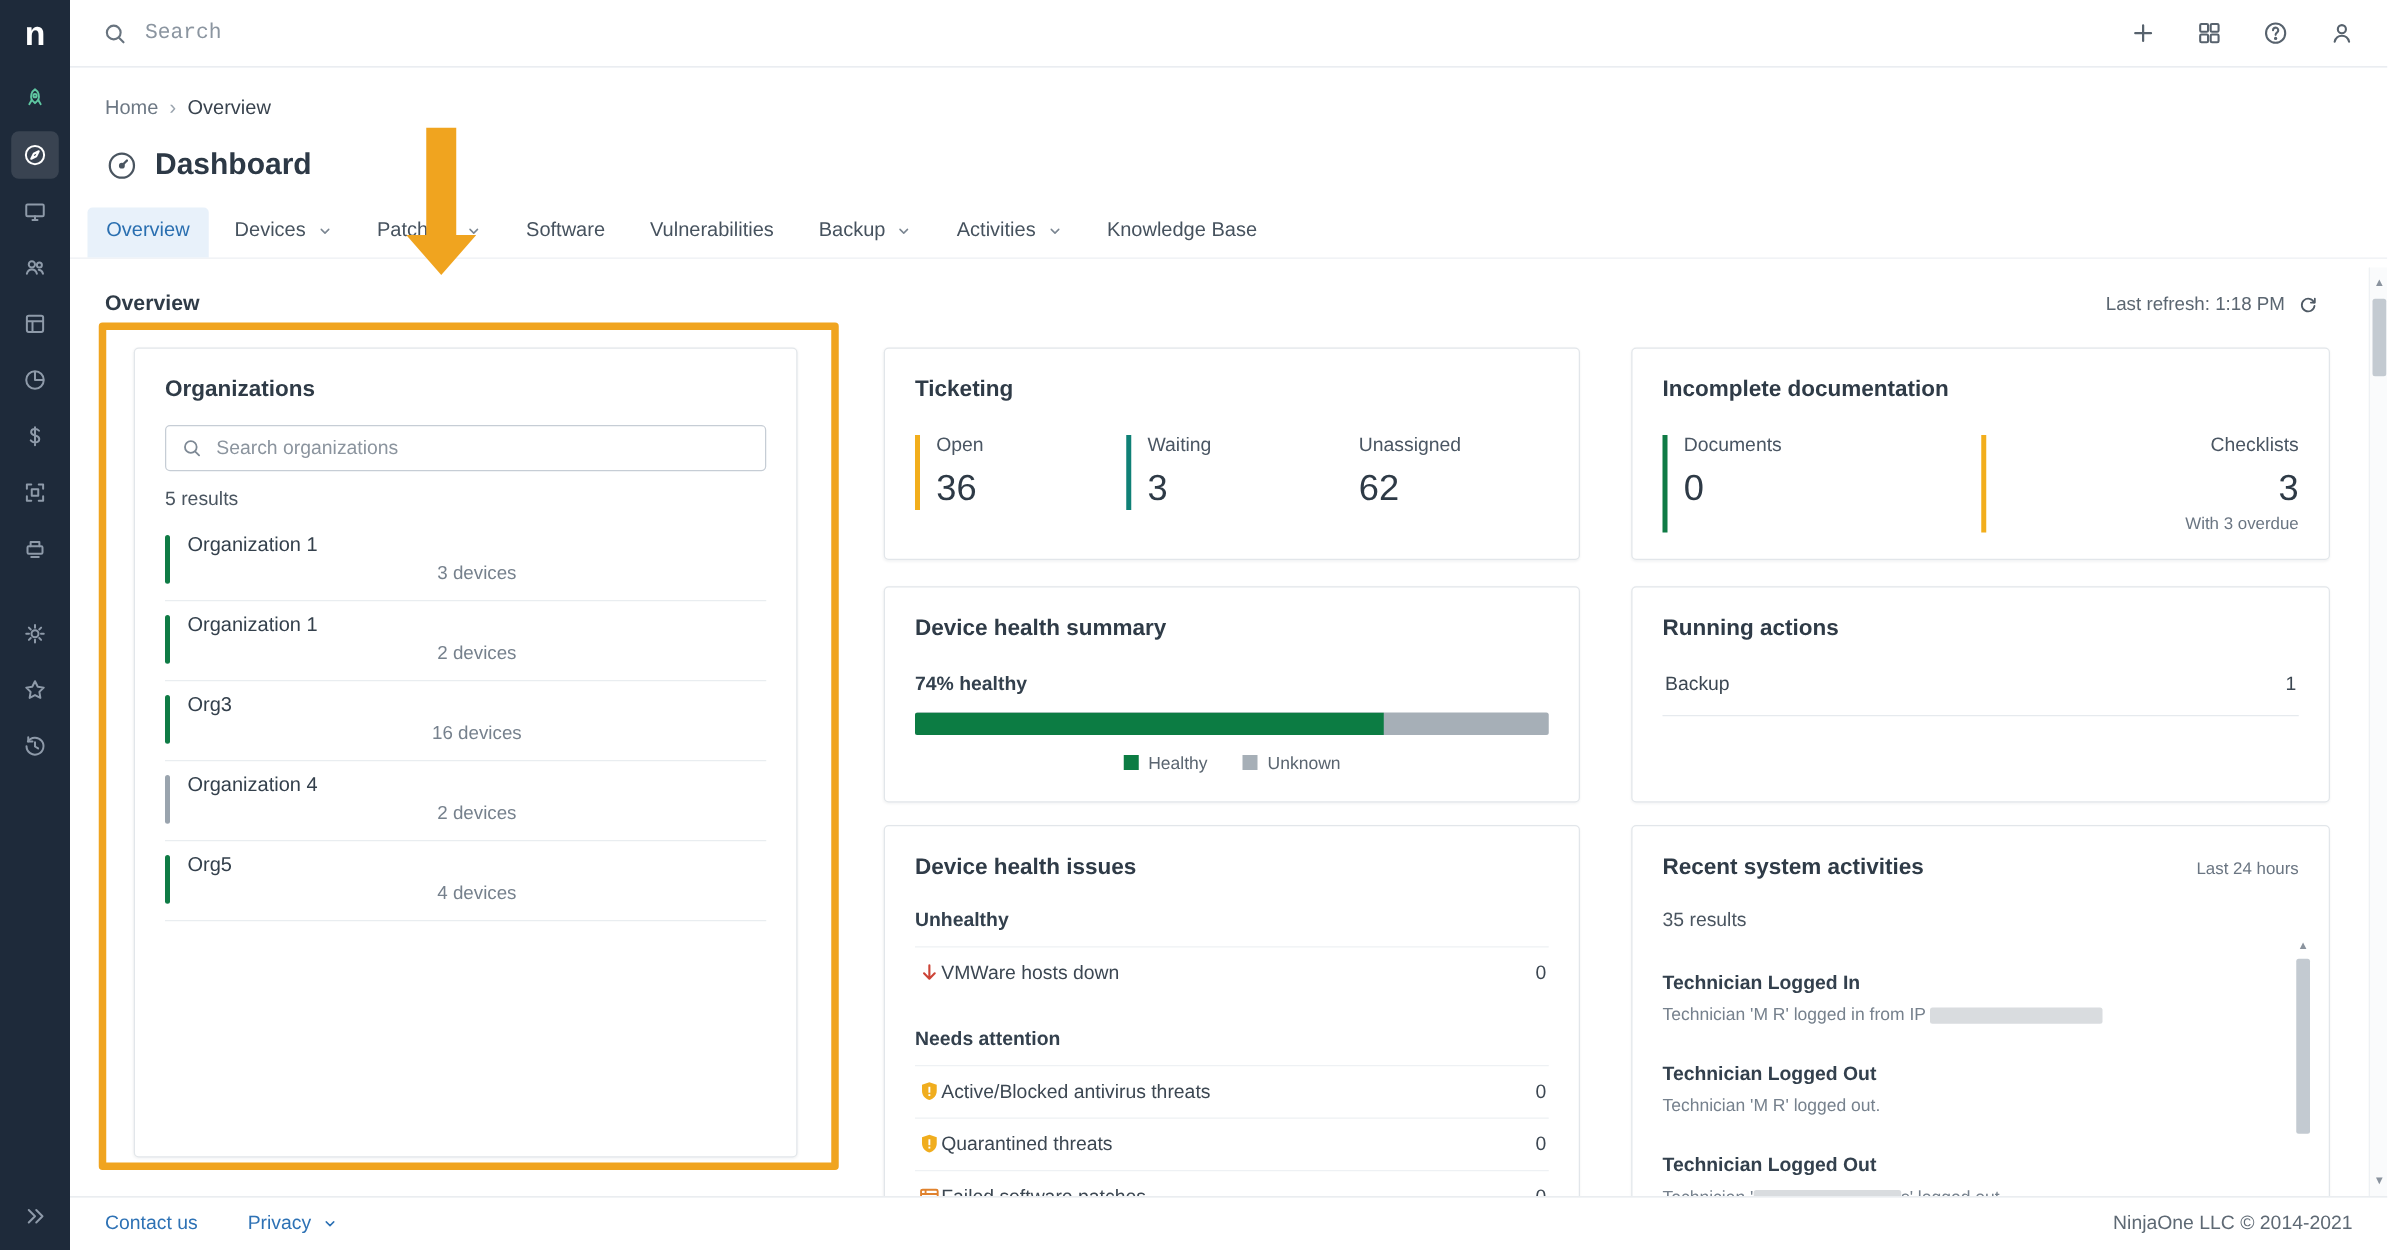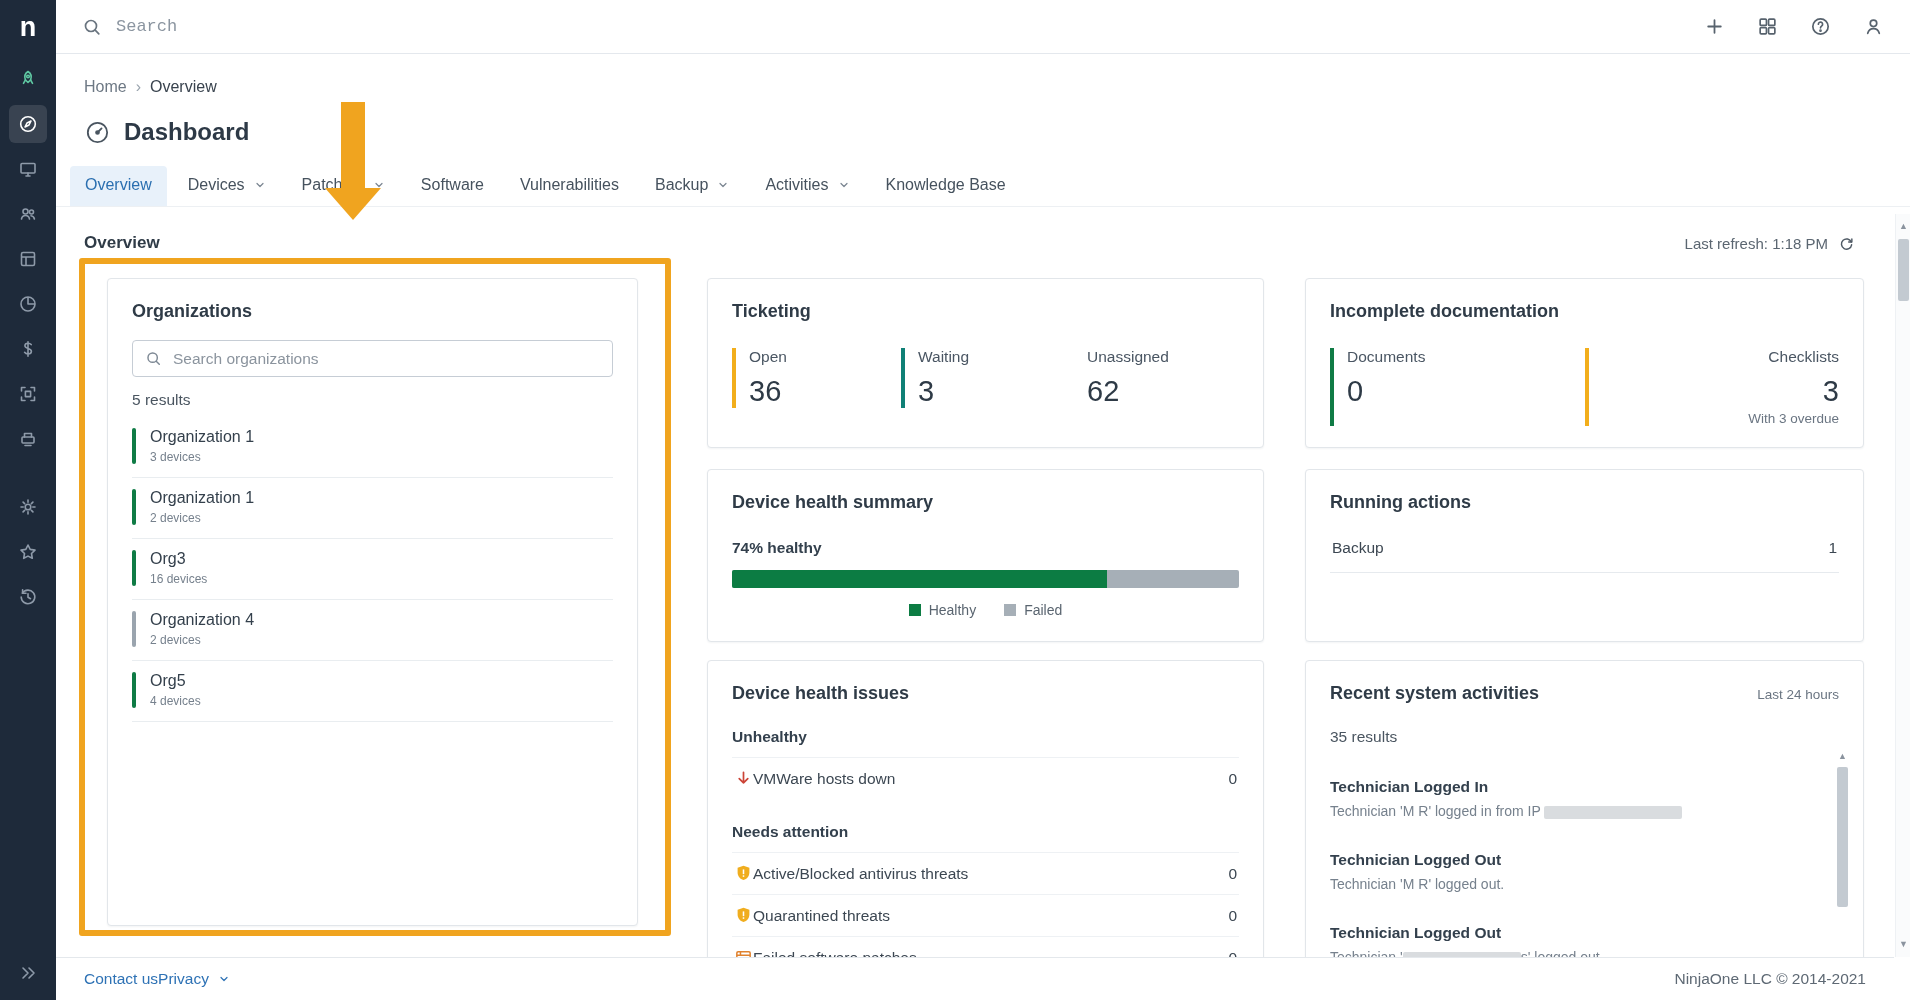--- a/index.html
+++ b/index.html
@@ -59,21 +59,21 @@
 
   
   .org-search { display:flex; align-items:center; gap:11px; border:1px solid #c6cdd5; border-radius:4px; height:37px; padding:0 12px; margin:18px 0 14px; color:#7d8894; }
   .org-search svg { width:17px; height:17px; }
   .org-search input { flex:1; border:none; outline:none; font-size:15.5px; font-family:inherit; color:#3a4652; background:transparent; }
   .org-search input::placeholder { color:#8b949e; }
   .org-results { font-size:15.5px; color:#4a5560; margin-bottom:8px; }
   .org-item { position:relative; padding:11px 0 13px 18px; border-bottom:1px solid #e9edf0; cursor:pointer; }
   .org-bar { position:absolute; left:0; top:11px; bottom:13px; width:4px; border-radius:2px; background:#0f7b45; }
   .org-name { font-size:16px; color:#34404c; }
-  .org-devices { margin-top:4px; font-size:12px; color:#76818d; }
+  .org-devices { margin-top:4px; font-size:15px; color:#76818d;text-align:center; }
 
   
   .stats-row { display:flex; margin-top:26px; }
   .stat { flex:1; border-left:4px solid transparent; padding-left:13px; cursor:pointer; }
   .stat-label { font-size:15.5px; color:#4a5663; }
   .stat-value { margin-top:9px; font-size:29px; color:#2e3a46; }
   .stat-note { margin-top:3px; font-size:13.5px; color:#6a7582; min-height:13px; }
 
   
   .healthy-label { margin-top:26px; font-size:15.5px; font-weight:700; color:#33404d; }
@@ -110,21 +110,21 @@
   .main-scroll { position:absolute; right:0; top:160px; bottom:0; width:15px; background:#fafbfc; border-left:1px solid #eef1f4; z-index:20; }
   .main-scroll .up { top:5px; }
   .main-scroll .down { bottom:6px; }
   .main-scroll .thumb { position:absolute; top:25px; left:2px; width:11px; height:62px; background:#c3cad1; border-radius:2px; cursor:pointer; }
 
   
   .annot-rect { position:absolute; left:23px; top:204px; width:592px; height:678px; border:6px solid #f0a41f; border-radius:3px; z-index:40; pointer-events:none; }
   .annot-arrow { position:absolute; left:269px; top:48px; z-index:41; pointer-events:none; }
 
   
-  .footer { position:absolute; left:56px; right:16px; bottom:0; height:43px; background:#fff; border-top:1px solid #e4e8ec; display:flex; align-items:center; padding:0 28px; z-index:25; }
+  .footer { position:absolute; left:56px; right:0; bottom:0; height:43px; background:#fff; border-top:1px solid #e4e8ec; display:flex; align-items:center; padding:0 28px; gap:40px; z-index:25; }
   .footer-link { color:#2e72b5; font-size:15.5px; display:flex; align-items:center; gap:9px; cursor:pointer; }
   .footer-link .chev { color:#2e72b5; }
   .copyright { margin-left:auto; color:#5e6974; font-size:15.5px; }
 </style>
 </head>
 <body>
 
 <div class="sidebar">
   <div class="sb-logo">n</div>
   <div class="sb-icons">
@@ -439,21 +439,21 @@
     <div class="health-bar">
       <div class="health-fill" style="width: 74%; background: rgb(12, 124, 67);"></div>
     </div>
     <div class="legend">
       <div class="legend-item">
         <span class="legend-swatch" style="background: rgb(12, 124, 67);"></span>
         <span>Healthy</span>
       </div>
       <div class="legend-item">
         <span class="legend-swatch" style="background: rgb(166, 175, 183);"></span>
-        <span>Failed</span>
+        <span>Unknown</span>
       </div>
     </div>
   </div>
 
   <div class="card" id="running">
     <div class="card-title">Running actions</div>
     <div class="ra-row">
       <span>Backup</span>
       <span>1</span>
     </div>

